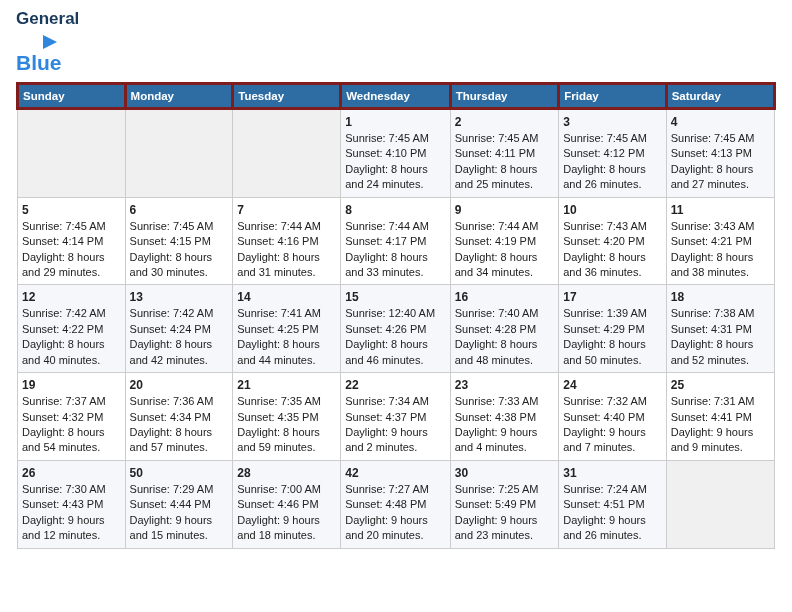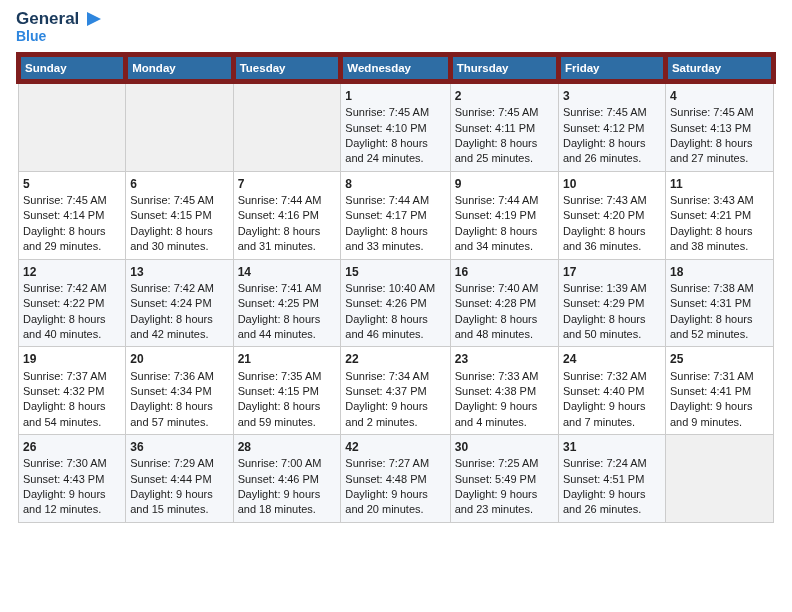--- a/index.html
+++ b/index.html
@@ -45,21 +45,21 @@
       border-collapse: collapse;
       font-size: 10.5px;
     }
     .calendar-table thead tr th {
       background: #2e6da4;
       color: #fff;
       font-weight: bold;
       font-size: 11.5px;
       padding: 5px 4px;
       text-align: left;
-      border: 5px solid #7f1d1d;
+      border: 3px solid #7f1d1d;
       margin-left: 7px;
     }
     .calendar-table tbody tr td {
       vertical-align: top;
       padding: 4px 4px;
       border: 1px solid #ccc;
       width: 113px;
       min-height: 80px;
       background: #fff;
       color: #222;
@@ -86,27 +86,27 @@
       background: #f0f0f0 !important;
     }
   </style>
 </head>
 <body>
 
 <div class="page">
   <div class="header">
     <div class="logo">
     <div style="line-height:1.1;">
-      <div style="font-size:17px;font-weight:bold;color:#1a3a5c;display:flex;align-items:center;gap:4px;">
+      <div style="font-size:17px;font-weight:bold;color:#1a3a5c;display:flex;align-items:center;gap:4px;flex-direction:column;">
         <span>General</span>
         <svg width="18" height="18" viewBox="0 0 18 18">
           <polygon points="4,2 18,9 4,16" fill="#2e86de"></polygon>
         </svg>
       </div>
-      <div style="font-size:14px;font-weight:bold;color:#2e86de;">Blue</div>
+      <div style="font-size:21px;font-weight:bold;color:#2e86de;">Blue</div>
     </div>
   </div>
     <div class="title-block">
       <div class="month-title"></div>
       <div class="location"></div>
     </div>
   </div>
 
   <table class="calendar-table">
     <thead>
@@ -222,21 +222,21 @@
           </td>
           <td>
             <span class="day-number">14</span>
             <div class="day-info">Sunrise: 7:41 AM
 Sunset: 4:25 PM
 Daylight: 8 hours
 and 44 minutes.</div>
           </td>
           <td>
             <span class="day-number">15</span>
-            <div class="day-info">Sunrise: 10:40 AM
+            <div class="day-info">Sunrise: 12:40 AM
 Sunset: 4:26 PM
 Daylight: 8 hours
 and 46 minutes.</div>
           </td>
           <td>
             <span class="day-number">16</span>
             <div class="day-info">Sunrise: 7:40 AM
 Sunset: 4:28 PM
 Daylight: 8 hours
 and 48 minutes.</div>
@@ -267,21 +267,21 @@
           <td>
             <span class="day-number">20</span>
             <div class="day-info">Sunrise: 7:36 AM
 Sunset: 4:34 PM
 Daylight: 8 hours
 and 57 minutes.</div>
           </td>
           <td>
             <span class="day-number">21</span>
             <div class="day-info">Sunrise: 7:35 AM
-Sunset: 4:15 PM
+Sunset: 4:35 PM
 Daylight: 8 hours
 and 59 minutes.</div>
           </td>
           <td>
             <span class="day-number">22</span>
             <div class="day-info">Sunrise: 7:34 AM
 Sunset: 4:37 PM
 Daylight: 9 hours
 and 2 minutes.</div>
           </td>
@@ -309,21 +309,21 @@
         </tr>
         <tr>
           <td>
             <span class="day-number">26</span>
             <div class="day-info">Sunrise: 7:30 AM
 Sunset: 4:43 PM
 Daylight: 9 hours
 and 12 minutes.</div>
           </td>
           <td>
-            <span class="day-number">36</span>
+            <span class="day-number">50</span>
             <div class="day-info">Sunrise: 7:29 AM
 Sunset: 4:44 PM
 Daylight: 9 hours
 and 15 minutes.</div>
           </td>
           <td>
             <span class="day-number">28</span>
             <div class="day-info">Sunrise: 7:00 AM
 Sunset: 4:46 PM
 Daylight: 9 hours

